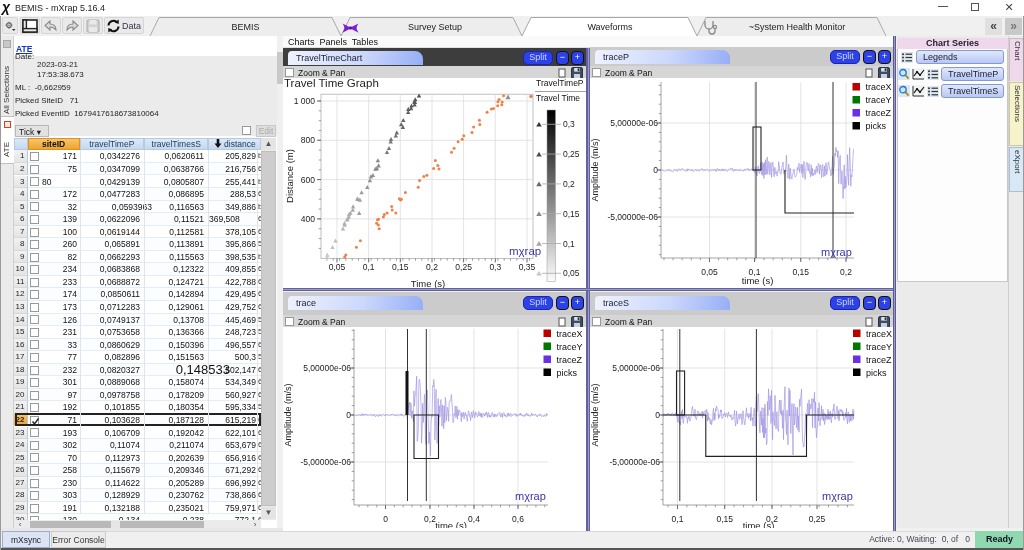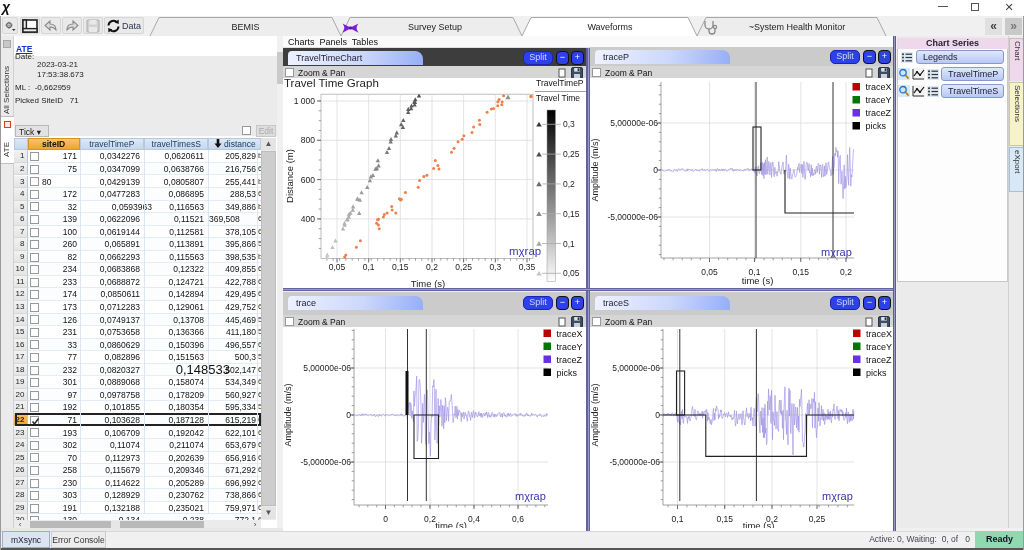--- a/index.html
+++ b/index.html
@@ -2,20 +2,21 @@
 <html><head><meta charset="utf-8"><style>
 *{margin:0;padding:0;box-sizing:border-box;}
 body{font-family:"Liberation Sans",sans-serif;}
 #app{position:relative;width:1024px;height:550px;background:#f0f0f0;overflow:hidden;font-family:"Liberation Sans",sans-serif;}
 .vtext{writing-mode:vertical-rl;transform:rotate(180deg);}
 .vtextd{writing-mode:vertical-rl;}
 </style></head><body>
 <div id="app">
 <div style="position:absolute;left:0px;top:0px;width:1024px;height:16px;background:#ffffff;"></div>
 <div style="position:absolute;left:2px;top:-1px;width:13px;height:15px;font-size:14px;font-weight:bold;font-style:italic;color:#111;">χ</div>
+<div style="position:absolute;left:15px;top:3px;width:300px;height:12px;font-size:9px;color:#222;">BEMIS - mXrap 5.16.4</div>
 <div style="position:absolute;left:938px;top:6px;width:10px;height:3px;border-top:1px solid #555;"></div>
 <div style="position:absolute;left:971px;top:3px;width:8px;height:8px;border:1px solid #555;"></div>
 <div style="position:absolute;left:1001px;top:0px;width:16px;height:14px;font-size:11px;color:#444;text-align:center;line-height:14px;">✕</div>
 <div style="position:absolute;left:0px;top:16px;width:1024px;height:20px;background:#f0f0f0;"></div>
 <div style="position:absolute;left:2px;top:17px;width:16px;height:17px;background:#e9e9e9;border:1px solid #d6d6d6;border-radius:2px;"></div>
 <div style="position:absolute;left:20px;top:17px;width:20px;height:17px;background:#e9e9e9;border:1px solid #d6d6d6;border-radius:2px;"></div>
 <div style="position:absolute;left:41px;top:17px;width:20px;height:17px;background:#e9e9e9;border:1px solid #d6d6d6;border-radius:2px;"></div>
 <div style="position:absolute;left:62px;top:17px;width:20px;height:17px;background:#e9e9e9;border:1px solid #d6d6d6;border-radius:2px;"></div>
 <div style="position:absolute;left:83px;top:17px;width:20px;height:17px;background:#e9e9e9;border:1px solid #d6d6d6;border-radius:2px;"></div>
 <div style="position:absolute;left:104px;top:17px;width:40px;height:17px;background:#e9e9e9;border:1px solid #d6d6d6;border-radius:2px;"></div>
@@ -80,20 +81,21 @@
 <div style="position:absolute;left:4px;top:121px;width:7px;height:7px;background:#f8e8e0;border:1px solid #cc4422;"></div>
 <div class="vtext" style="position:absolute;left:2px;top:131px;width:11px;height:26px;font-size:8px;color:#333;">ATE</div>
 <div style="position:absolute;left:14px;top:36px;width:269px;height:492px;background:#ffffff;"></div>
 <div style="position:absolute;left:16px;top:44px;width:40px;height:11px;font-size:8.5px;font-weight:bold;color:#1133cc;text-decoration:underline;">ATE</div>
 <div style="position:absolute;left:14px;top:56px;width:263px;height:80px;background:#ebebeb;"></div>
 <div style="position:absolute;left:15px;top:52px;width:34px;height:10px;font-size:8px;color:#222;">Date:</div>
 <div style="position:absolute;left:37px;top:60px;width:90px;height:10px;font-size:8px;color:#222;">2023-03-21</div>
 <div style="position:absolute;left:37px;top:70px;width:90px;height:10px;font-size:8px;color:#222;">17:53:38.673</div>
 <div style="position:absolute;left:15px;top:83px;width:140px;height:10px;font-size:8px;color:#222;">ML :&nbsp; -0,662959</div>
 <div style="position:absolute;left:15px;top:96px;width:160px;height:10px;font-size:8px;color:#222;">Picked SiteID&nbsp;&nbsp; 71</div>
+<div style="position:absolute;left:15px;top:109px;width:240px;height:10px;font-size:8px;color:#222;">Picked EventID&nbsp; 1679417618673810064</div>
 <div style="position:absolute;left:15px;top:125px;width:34px;height:12px;background:#e2e2e2;border:1px solid #b8b8b8;font-size:8.5px;color:#222;padding:1px 3px;">Tick ▾</div>
 <div style="position:absolute;left:242px;top:126px;width:9px;height:9px;background:#fff;border:1px solid #999;"></div>
 <div style="position:absolute;left:256px;top:125px;width:20px;height:12px;background:#dddddd;border:1px solid #c8c8c8;font-size:8.5px;color:#aaa;text-align:center;">Edit</div>
 <div style="position:absolute;left:14px;top:138px;width:13.5px;height:12.4px;background:linear-gradient(#dce9f7,#c5d8ee);border:1px solid #b7c9de;"></div>
 <div style="position:absolute;left:27.5px;top:138px;width:52.2px;height:12.4px;background:linear-gradient(#f8c469,#efa42f);border:1px solid #d8941f;font-size:8.5px;font-weight:bold;color:#111;text-align:center;line-height:11px;">siteID</div>
 <div style="position:absolute;left:79.7px;top:138px;width:64.3px;height:12.4px;background:linear-gradient(#dce9f7,#c5d8ee);border:1px solid #b7c9de;font-size:8.5px;color:#1a3a5a;text-align:center;line-height:11px;">travelTimeP</div>
 <div style="position:absolute;left:144px;top:138px;width:64.4px;height:12.4px;background:linear-gradient(#dce9f7,#c5d8ee);border:1px solid #b7c9de;font-size:8.5px;color:#1a3a5a;text-align:center;line-height:11px;">travelTimesS</div>
 <div style="position:absolute;left:208.4px;top:138px;width:52.6px;height:12.4px;background:linear-gradient(#dce9f7,#c5d8ee);border:1px solid #b7c9de;font-size:8.5px;color:#1a3a5a;text-align:center;line-height:11px;"><svg width="8" height="9" viewBox="0 0 8 9" style="vertical-align:-1px;">
         <path d="M4,9 L0.5,4.5 L2.7,4.5 L2.7,0 L5.3,0 L5.3,4.5 L7.5,4.5 Z" fill="#111"></path>
       </svg> distance</div>
@@ -208,21 +210,21 @@
 <div style="position:absolute;left:82px;top:313.5500000000001px;width:58px;height:12.55px;font-size:8.5px;color:#111;text-align:right;line-height:12.55px;">0,0749137</div>
 <div style="position:absolute;left:146px;top:313.5500000000001px;width:58px;height:12.55px;font-size:8.5px;color:#111;text-align:right;line-height:12.55px;">0,13708</div>
 <div style="position:absolute;left:209px;top:313.5500000000001px;width:47px;height:12.55px;font-size:8.5px;color:#111;text-align:right;line-height:12.55px;">445,469</div>
 <div style="position:absolute;left:258px;top:313.5500000000001px;width:13px;height:12.55px;font-size:8px;color:#443311;text-align:left;line-height:12.55px;overflow:hidden;">5</div>
 <div style="position:absolute;left:14px;top:326.10000000000014px;width:13.5px;height:12.55px;background:linear-gradient(#f2f2f2,#e4e4e4);border-right:1px solid #b7c9de;border-bottom:1px solid #d8d8d8;font-size:8px;color:#222;text-align:right;padding-right:2px;line-height:12.55px;">15</div>
 <div style="position:absolute;left:27.5px;top:326.10000000000014px;width:233.5px;height:12.55px;background:#ffffff;border-bottom:1px solid #e4ecf4;"></div>
 <div style="position:absolute;left:30px;top:327.90000000000015px;width:9px;height:9px;background:#fff;border:1px solid #999;line-height:6px;"></div>
 <div style="position:absolute;left:42px;top:326.10000000000014px;width:35px;height:12.55px;font-size:8.5px;color:#111;text-align:right;line-height:12.55px;">231</div>
 <div style="position:absolute;left:82px;top:326.10000000000014px;width:58px;height:12.55px;font-size:8.5px;color:#111;text-align:right;line-height:12.55px;">0,0753658</div>
 <div style="position:absolute;left:146px;top:326.10000000000014px;width:58px;height:12.55px;font-size:8.5px;color:#111;text-align:right;line-height:12.55px;">0,136366</div>
-<div style="position:absolute;left:209px;top:326.10000000000014px;width:47px;height:12.55px;font-size:8.5px;color:#111;text-align:right;line-height:12.55px;">411,180</div>
+<div style="position:absolute;left:209px;top:326.10000000000014px;width:47px;height:12.55px;font-size:8.5px;color:#111;text-align:right;line-height:12.55px;">248,723</div>
 <div style="position:absolute;left:258px;top:326.10000000000014px;width:13px;height:12.55px;font-size:8px;color:#443311;text-align:left;line-height:12.55px;overflow:hidden;">5</div>
 <div style="position:absolute;left:14px;top:338.65000000000015px;width:13.5px;height:12.55px;background:linear-gradient(#f2f2f2,#e4e4e4);border-right:1px solid #b7c9de;border-bottom:1px solid #d8d8d8;font-size:8px;color:#222;text-align:right;padding-right:2px;line-height:12.55px;">16</div>
 <div style="position:absolute;left:27.5px;top:338.65000000000015px;width:233.5px;height:12.55px;background:#fbfdff;border-bottom:1px solid #e4ecf4;"></div>
 <div style="position:absolute;left:30px;top:340.45000000000016px;width:9px;height:9px;background:#fff;border:1px solid #999;line-height:6px;"></div>
 <div style="position:absolute;left:42px;top:338.65000000000015px;width:35px;height:12.55px;font-size:8.5px;color:#111;text-align:right;line-height:12.55px;">33</div>
 <div style="position:absolute;left:82px;top:338.65000000000015px;width:58px;height:12.55px;font-size:8.5px;color:#111;text-align:right;line-height:12.55px;">0,0860629</div>
 <div style="position:absolute;left:146px;top:338.65000000000015px;width:58px;height:12.55px;font-size:8.5px;color:#111;text-align:right;line-height:12.55px;">0,150396</div>
 <div style="position:absolute;left:209px;top:338.65000000000015px;width:47px;height:12.55px;font-size:8.5px;color:#111;text-align:right;line-height:12.55px;">496,557</div>
 <div style="position:absolute;left:258px;top:338.65000000000015px;width:13px;height:12.55px;font-size:8px;color:#443311;text-align:left;line-height:12.55px;overflow:hidden;">62</div>
 <div style="position:absolute;left:14px;top:351.20000000000016px;width:13.5px;height:12.55px;background:linear-gradient(#f2f2f2,#e4e4e4);border-right:1px solid #b7c9de;border-bottom:1px solid #d8d8d8;font-size:8px;color:#222;text-align:right;padding-right:2px;line-height:12.55px;">17</div>

